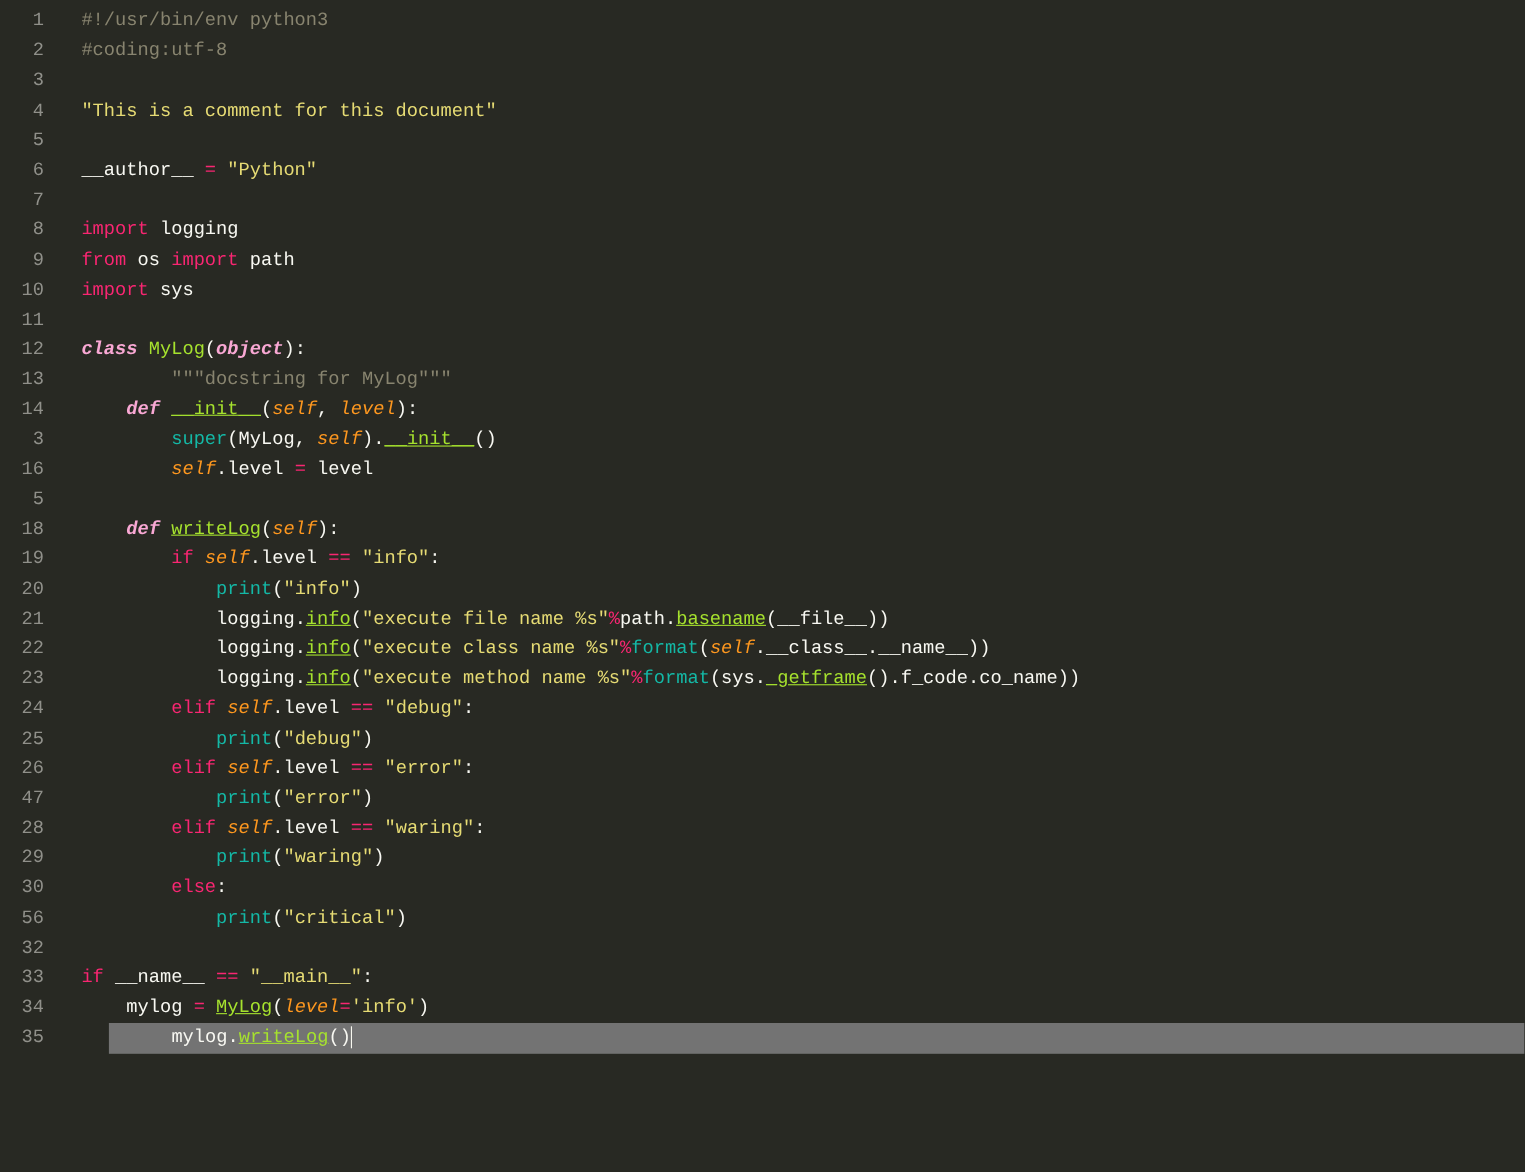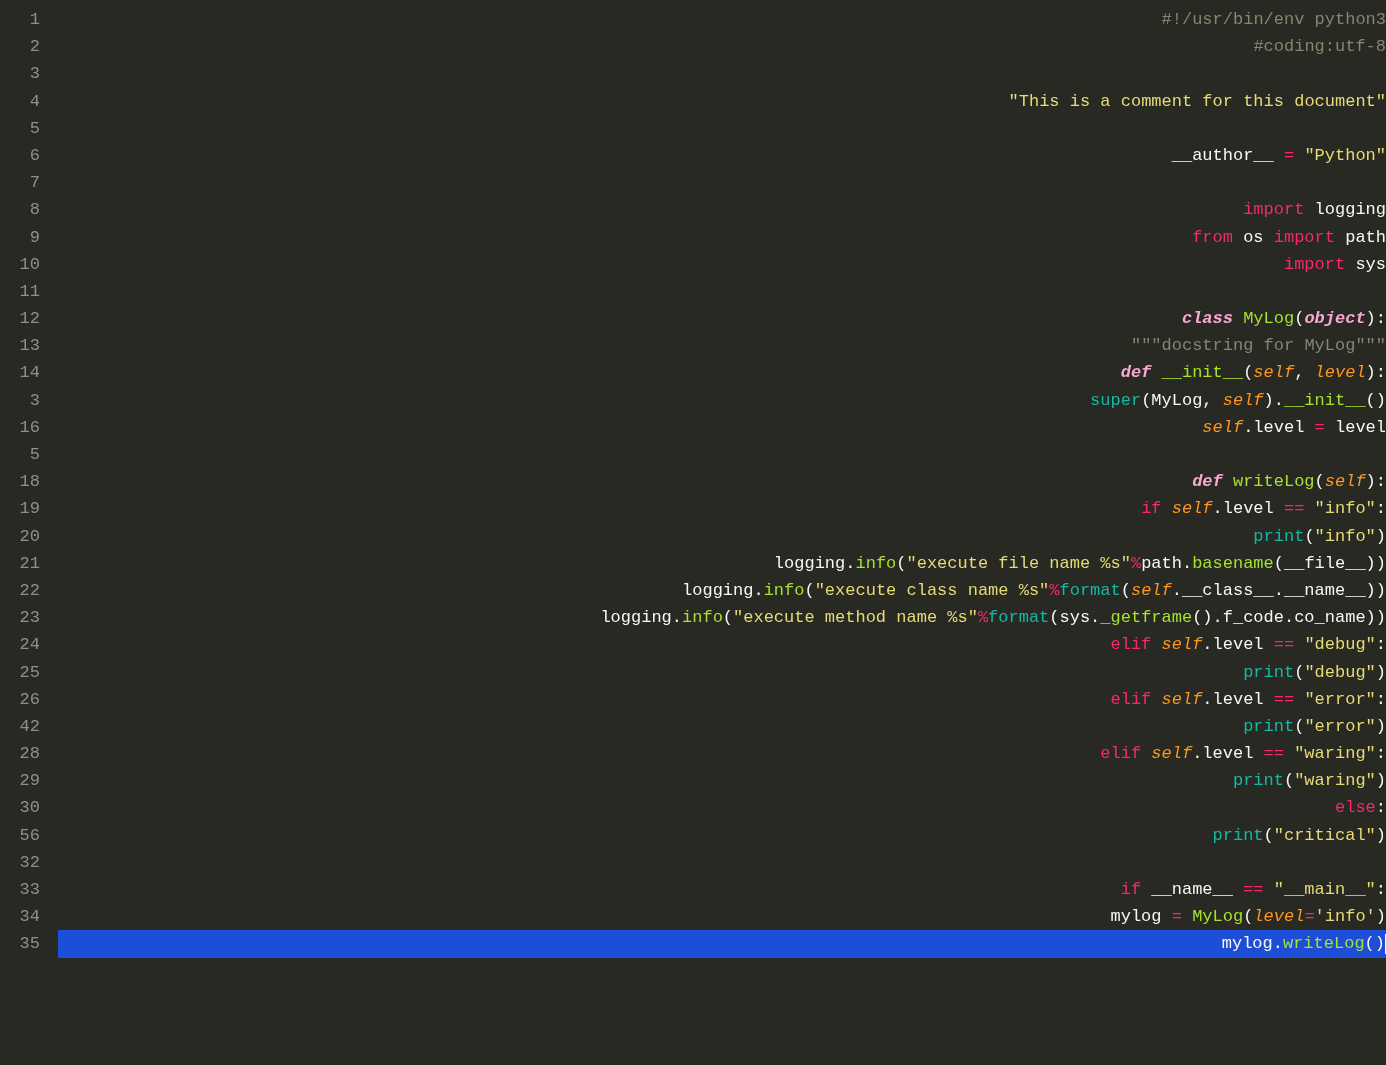--- a/index.html
+++ b/index.html
@@ -31,37 +31,37 @@
   .code {
     flex: 1;
     white-space: pre;
     position: relative;
   }
   .code .row {
     display: block;
     height: 27.2px;
     line-height: 27.2px;
     padding-left: 16px;
-    text-align: right;
   }
   .row.current {
-    background: #1d4ed8;
+    background: #737373;
+    margin-left: 41px;
   }
   .indent-guide {
     display:inline-block;
     width:0;
     border-left:1px solid #3b3a32;
     margin-right:-1px;
   }
   .comment   { color: #88846f; }
   .string    { color: #e6db74; }
   .keyword   { color: #f92672; }
   .kw2       { color: #f9a8d4; font-style: italic; font-weight: bold; }
   .kw3       { color: #14b8a6; }
-  .fn        { color: #a6e22e; }
+  .fn        { color: #a6e22e; text-decoration: underline; }
   .classname { color: #a6e22e; }
   .param     { color: #fd971f; font-style: italic; }
   .op        { color: #f92672; }
   .punct     { color: #f8f8f2; }
   .ident     { color: #f8f8f2; }
   .cursor {
     display:inline-block;
     width:1px;
     height:20px;
     background:#f8f8f0;
@@ -93,21 +93,21 @@
       <span class="ln">5</span>
       <span class="ln">18</span>
       <span class="ln">19</span>
       <span class="ln">20</span>
       <span class="ln">21</span>
       <span class="ln">22</span>
       <span class="ln">23</span>
       <span class="ln">24</span>
       <span class="ln">25</span>
       <span class="ln">26</span>
-      <span class="ln">42</span>
+      <span class="ln">47</span>
       <span class="ln">28</span>
       <span class="ln">29</span>
       <span class="ln">30</span>
       <span class="ln">56</span>
       <span class="ln">32</span>
       <span class="ln">33</span>
       <span class="ln">34</span>
       <span class="ln">35</span>
     </div>
   <div class="code"><span class="row"><span class="comment">#!/usr/bin/env python3</span></span><span class="row"><span class="comment">#coding:utf-8</span></span><span class="row"></span><span class="row"><span class="string">"This is a comment for this document"</span></span><span class="row"></span><span class="row"><span class="ident">__author__ </span><span class="op">=</span><span class="ident"> </span><span class="string">"Python"</span></span><span class="row"></span><span class="row"><span class="keyword">import</span><span class="ident"> logging</span></span><span class="row"><span class="keyword">from</span><span class="ident"> os </span><span class="keyword">import</span><span class="ident"> path</span></span><span class="row"><span class="keyword">import</span><span class="ident"> sys</span></span><span class="row"></span><span class="row"><span class="kw2">class</span><span class="ident"> </span><span class="classname">MyLog</span><span class="punct">(</span><span class="kw2">object</span><span class="punct">):</span></span><span class="row"><span class="indent-guide"></span>    <span class="indent-guide"></span>    <span class="comment">"""docstring for MyLog"""</span></span><span class="row"><span class="indent-guide"></span>    <span class="kw2">def</span><span class="ident"> </span><span class="fn">__init__</span><span class="punct">(</span><span class="param">self</span><span class="punct">, </span><span class="param">level</span><span class="punct">):</span></span><span class="row"><span class="indent-guide"></span>    <span class="indent-guide"></span>    <span class="kw3">super</span><span class="punct">(MyLog, </span><span class="param">self</span><span class="punct">).</span><span class="fn">__init__</span><span class="punct">()</span></span><span class="row"><span class="indent-guide"></span>    <span class="indent-guide"></span>    <span class="param">self</span><span class="punct">.level </span><span class="op">=</span><span class="punct"> level</span></span><span class="row"></span><span class="row"><span class="indent-guide"></span>    <span class="kw2">def</span><span class="ident"> </span><span class="fn">writeLog</span><span class="punct">(</span><span class="param">self</span><span class="punct">):</span></span><span class="row"><span class="indent-guide"></span>    <span class="indent-guide"></span>    <span class="keyword">if</span><span class="ident"> </span><span class="param">self</span><span class="punct">.level </span><span class="op">==</span><span class="punct"> </span><span class="string">"info"</span><span class="punct">:</span></span><span class="row"><span class="indent-guide"></span>    <span class="indent-guide"></span>    <span class="indent-guide"></span>    <span class="kw3">print</span><span class="punct">(</span><span class="string">"info"</span><span class="punct">)</span></span><span class="row"><span class="indent-guide"></span>    <span class="indent-guide"></span>    <span class="indent-guide"></span>    <span class="ident">logging.</span><span class="fn">info</span><span class="punct">(</span><span class="string">"execute file name %s"</span><span class="op">%</span><span class="ident">path.</span><span class="fn">basename</span><span class="punct">(__file__))</span></span><span class="row"><span class="indent-guide"></span>    <span class="indent-guide"></span>    <span class="indent-guide"></span>    <span class="ident">logging.</span><span class="fn">info</span><span class="punct">(</span><span class="string">"execute class name %s"</span><span class="op">%</span><span class="kw3">format</span><span class="punct">(</span><span class="param">self</span><span class="punct">.__class__.__name__))</span></span><span class="row"><span class="indent-guide"></span>    <span class="indent-guide"></span>    <span class="indent-guide"></span>    <span class="ident">logging.</span><span class="fn">info</span><span class="punct">(</span><span class="string">"execute method name %s"</span><span class="op">%</span><span class="kw3">format</span><span class="punct">(sys.</span><span class="fn">_getframe</span><span class="punct">().f_code.co_name))</span></span><span class="row"><span class="indent-guide"></span>    <span class="indent-guide"></span>    <span class="keyword">elif</span><span class="ident"> </span><span class="param">self</span><span class="punct">.level </span><span class="op">==</span><span class="punct"> </span><span class="string">"debug"</span><span class="punct">:</span></span><span class="row"><span class="indent-guide"></span>    <span class="indent-guide"></span>    <span class="indent-guide"></span>    <span class="kw3">print</span><span class="punct">(</span><span class="string">"debug"</span><span class="punct">)</span></span><span class="row"><span class="indent-guide"></span>    <span class="indent-guide"></span>    <span class="keyword">elif</span><span class="ident"> </span><span class="param">self</span><span class="punct">.level </span><span class="op">==</span><span class="punct"> </span><span class="string">"error"</span><span class="punct">:</span></span><span class="row"><span class="indent-guide"></span>    <span class="indent-guide"></span>    <span class="indent-guide"></span>    <span class="kw3">print</span><span class="punct">(</span><span class="string">"error"</span><span class="punct">)</span></span><span class="row"><span class="indent-guide"></span>    <span class="indent-guide"></span>    <span class="keyword">elif</span><span class="ident"> </span><span class="param">self</span><span class="punct">.level </span><span class="op">==</span><span class="punct"> </span><span class="string">"waring"</span><span class="punct">:</span></span><span class="row"><span class="indent-guide"></span>    <span class="indent-guide"></span>    <span class="indent-guide"></span>    <span class="kw3">print</span><span class="punct">(</span><span class="string">"waring"</span><span class="punct">)</span></span><span class="row"><span class="indent-guide"></span>    <span class="indent-guide"></span>    <span class="keyword">else</span><span class="punct">:</span></span><span class="row"><span class="indent-guide"></span>    <span class="indent-guide"></span>    <span class="indent-guide"></span>    <span class="kw3">print</span><span class="punct">(</span><span class="string">"critical"</span><span class="punct">)</span></span><span class="row"></span><span class="row"><span class="keyword">if</span><span class="ident"> __name__ </span><span class="op">==</span><span class="ident"> </span><span class="string">"__main__"</span><span class="punct">:</span></span><span class="row"><span class="indent-guide"></span>    <span class="ident">mylog </span><span class="op">=</span><span class="ident"> </span><span class="fn">MyLog</span><span class="punct">(</span><span class="param">level</span><span class="op">=</span><span class="string">'info'</span><span class="punct">)</span></span><span class="row current"><span class="indent-guide"></span>    <span class="ident">mylog.</span><span class="fn">writeLog</span><span class="punct">()</span><span class="cursor"></span></span></div>

